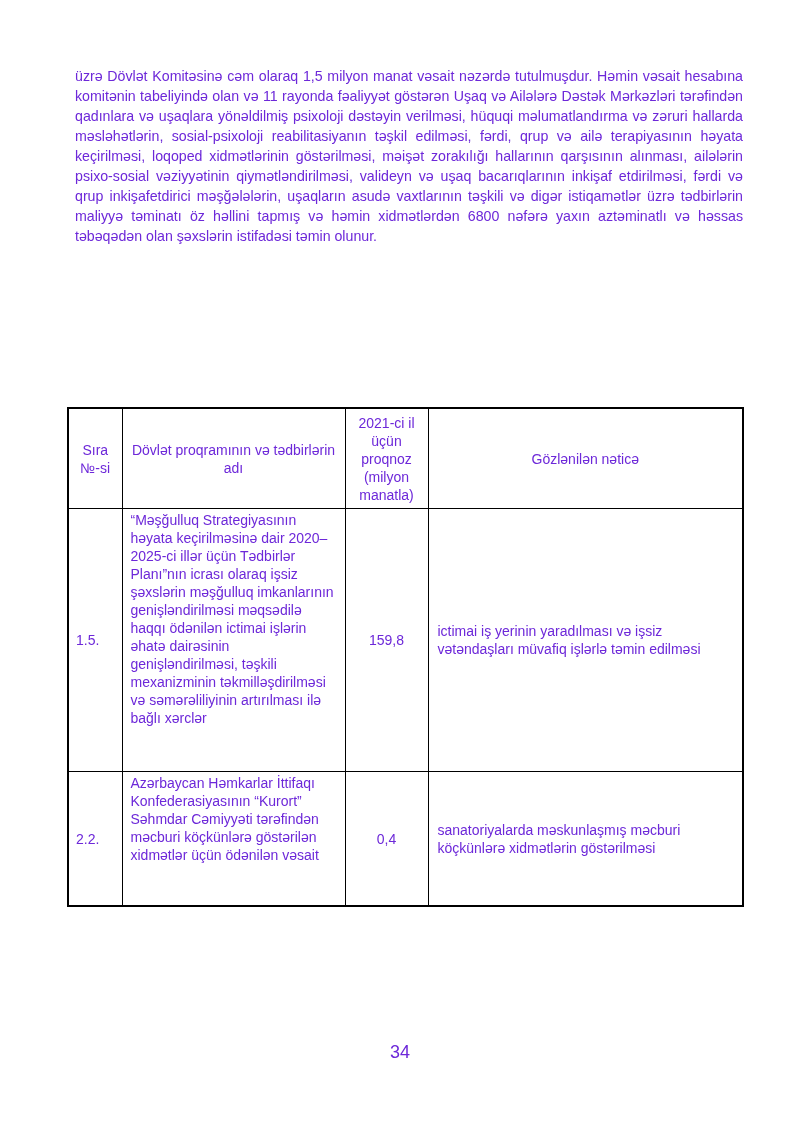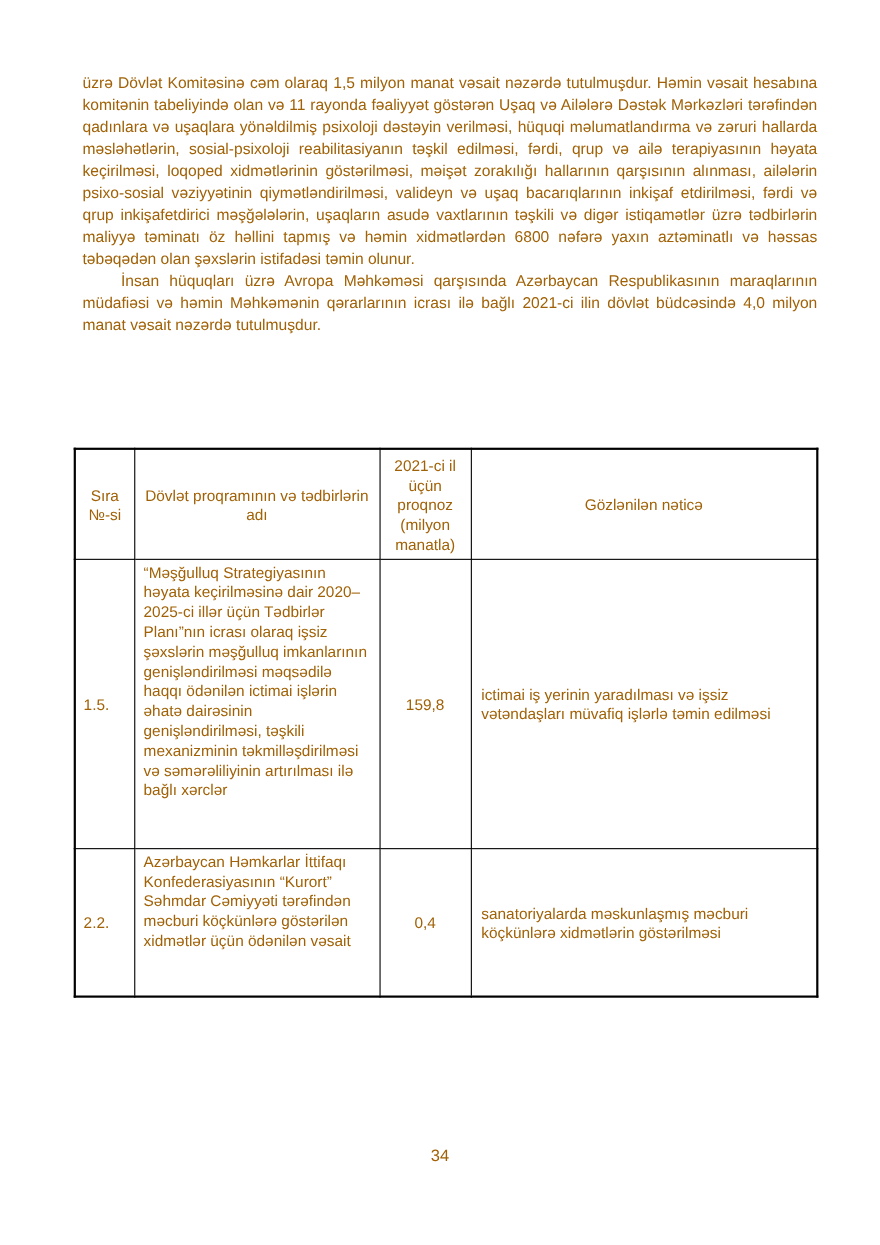--- a/index.html
+++ b/index.html
@@ -5,21 +5,21 @@
   html, body {
     margin: 0;
     padding: 0;
     background: #ffffff;
   }
   .page {
     position: relative;
     width: 800px;
     height: 1132px;
     background: #ffffff;
-    color: #a16207;
+    color: #6d28d9;
     font-family: "Liberation Sans", sans-serif;
     overflow: hidden;
   }
   .body-text {
     position: absolute;
     left: 75px;
     top: 66px;
     width: 668px;
     font-size: 14.2px;
     line-height: 20px;
@@ -80,31 +80,30 @@
     vertical-align: middle;
     text-align: left;
     padding: 0 8px 0 9px;
   }
   .page-number {
     position: absolute;
     top: 1042px;
     left: 0;
     width: 800px;
     text-align: center;
-    font-size: 15px;
+    font-size: 18px;
   }
 </style>
 </head>
 <body>
 
 <div class="page">
 
   <div class="body-text">
     <p>üzrə Dövlət Komitəsinə cəm olaraq 1,5 milyon manat vəsait nəzərdə tutulmuşdur. Həmin vəsait hesabına komitənin tabeliyində olan və 11 rayonda fəaliyyət göstərən Uşaq və Ailələrə Dəstək Mərkəzləri tərəfindən qadınlara və uşaqlara yönəldilmiş psixoloji dəstəyin verilməsi, hüquqi məlumatlandırma və zəruri hallarda məsləhətlərin, sosial-psixoloji reabilitasiyanın təşkil edilməsi, fərdi, qrup və ailə terapiyasının həyata keçirilməsi, loqoped xidmətlərinin göstərilməsi, məişət zorakılığı hallarının qarşısının alınması, ailələrin psixo-sosial vəziyyətinin qiymətləndirilməsi, valideyn və uşaq bacarıqlarının inkişaf etdirilməsi, fərdi və qrup inkişafetdirici məşğələlərin, uşaqların asudə vaxtlarının təşkili və digər istiqamətlər üzrə tədbirlərin maliyyə təminatı öz həllini tapmış və həmin xidmətlərdən 6800 nəfərə yaxın aztəminatlı və həssas təbəqədən olan şəxslərin istifadəsi təmin olunur.</p>
-    <p class="para-indent">İnsan hüquqları üzrə Avropa Məhkəməsi qarşısında Azərbaycan Respublikasının maraqlarının müdafiəsi və həmin Məhkəmənin qərarlarının icrası ilə bağlı 2021-ci ilin dövlət büdcəsində 4,0 milyon manat vəsait nəzərdə tutulmuşdur.</p>
   </div>
 
   <table class="budget-table">
     <colgroup>
       <col style="width:54px">
       <col style="width:223px">
       <col style="width:83px">
       <col style="width:315px">
     </colgroup>
     <tbody>

